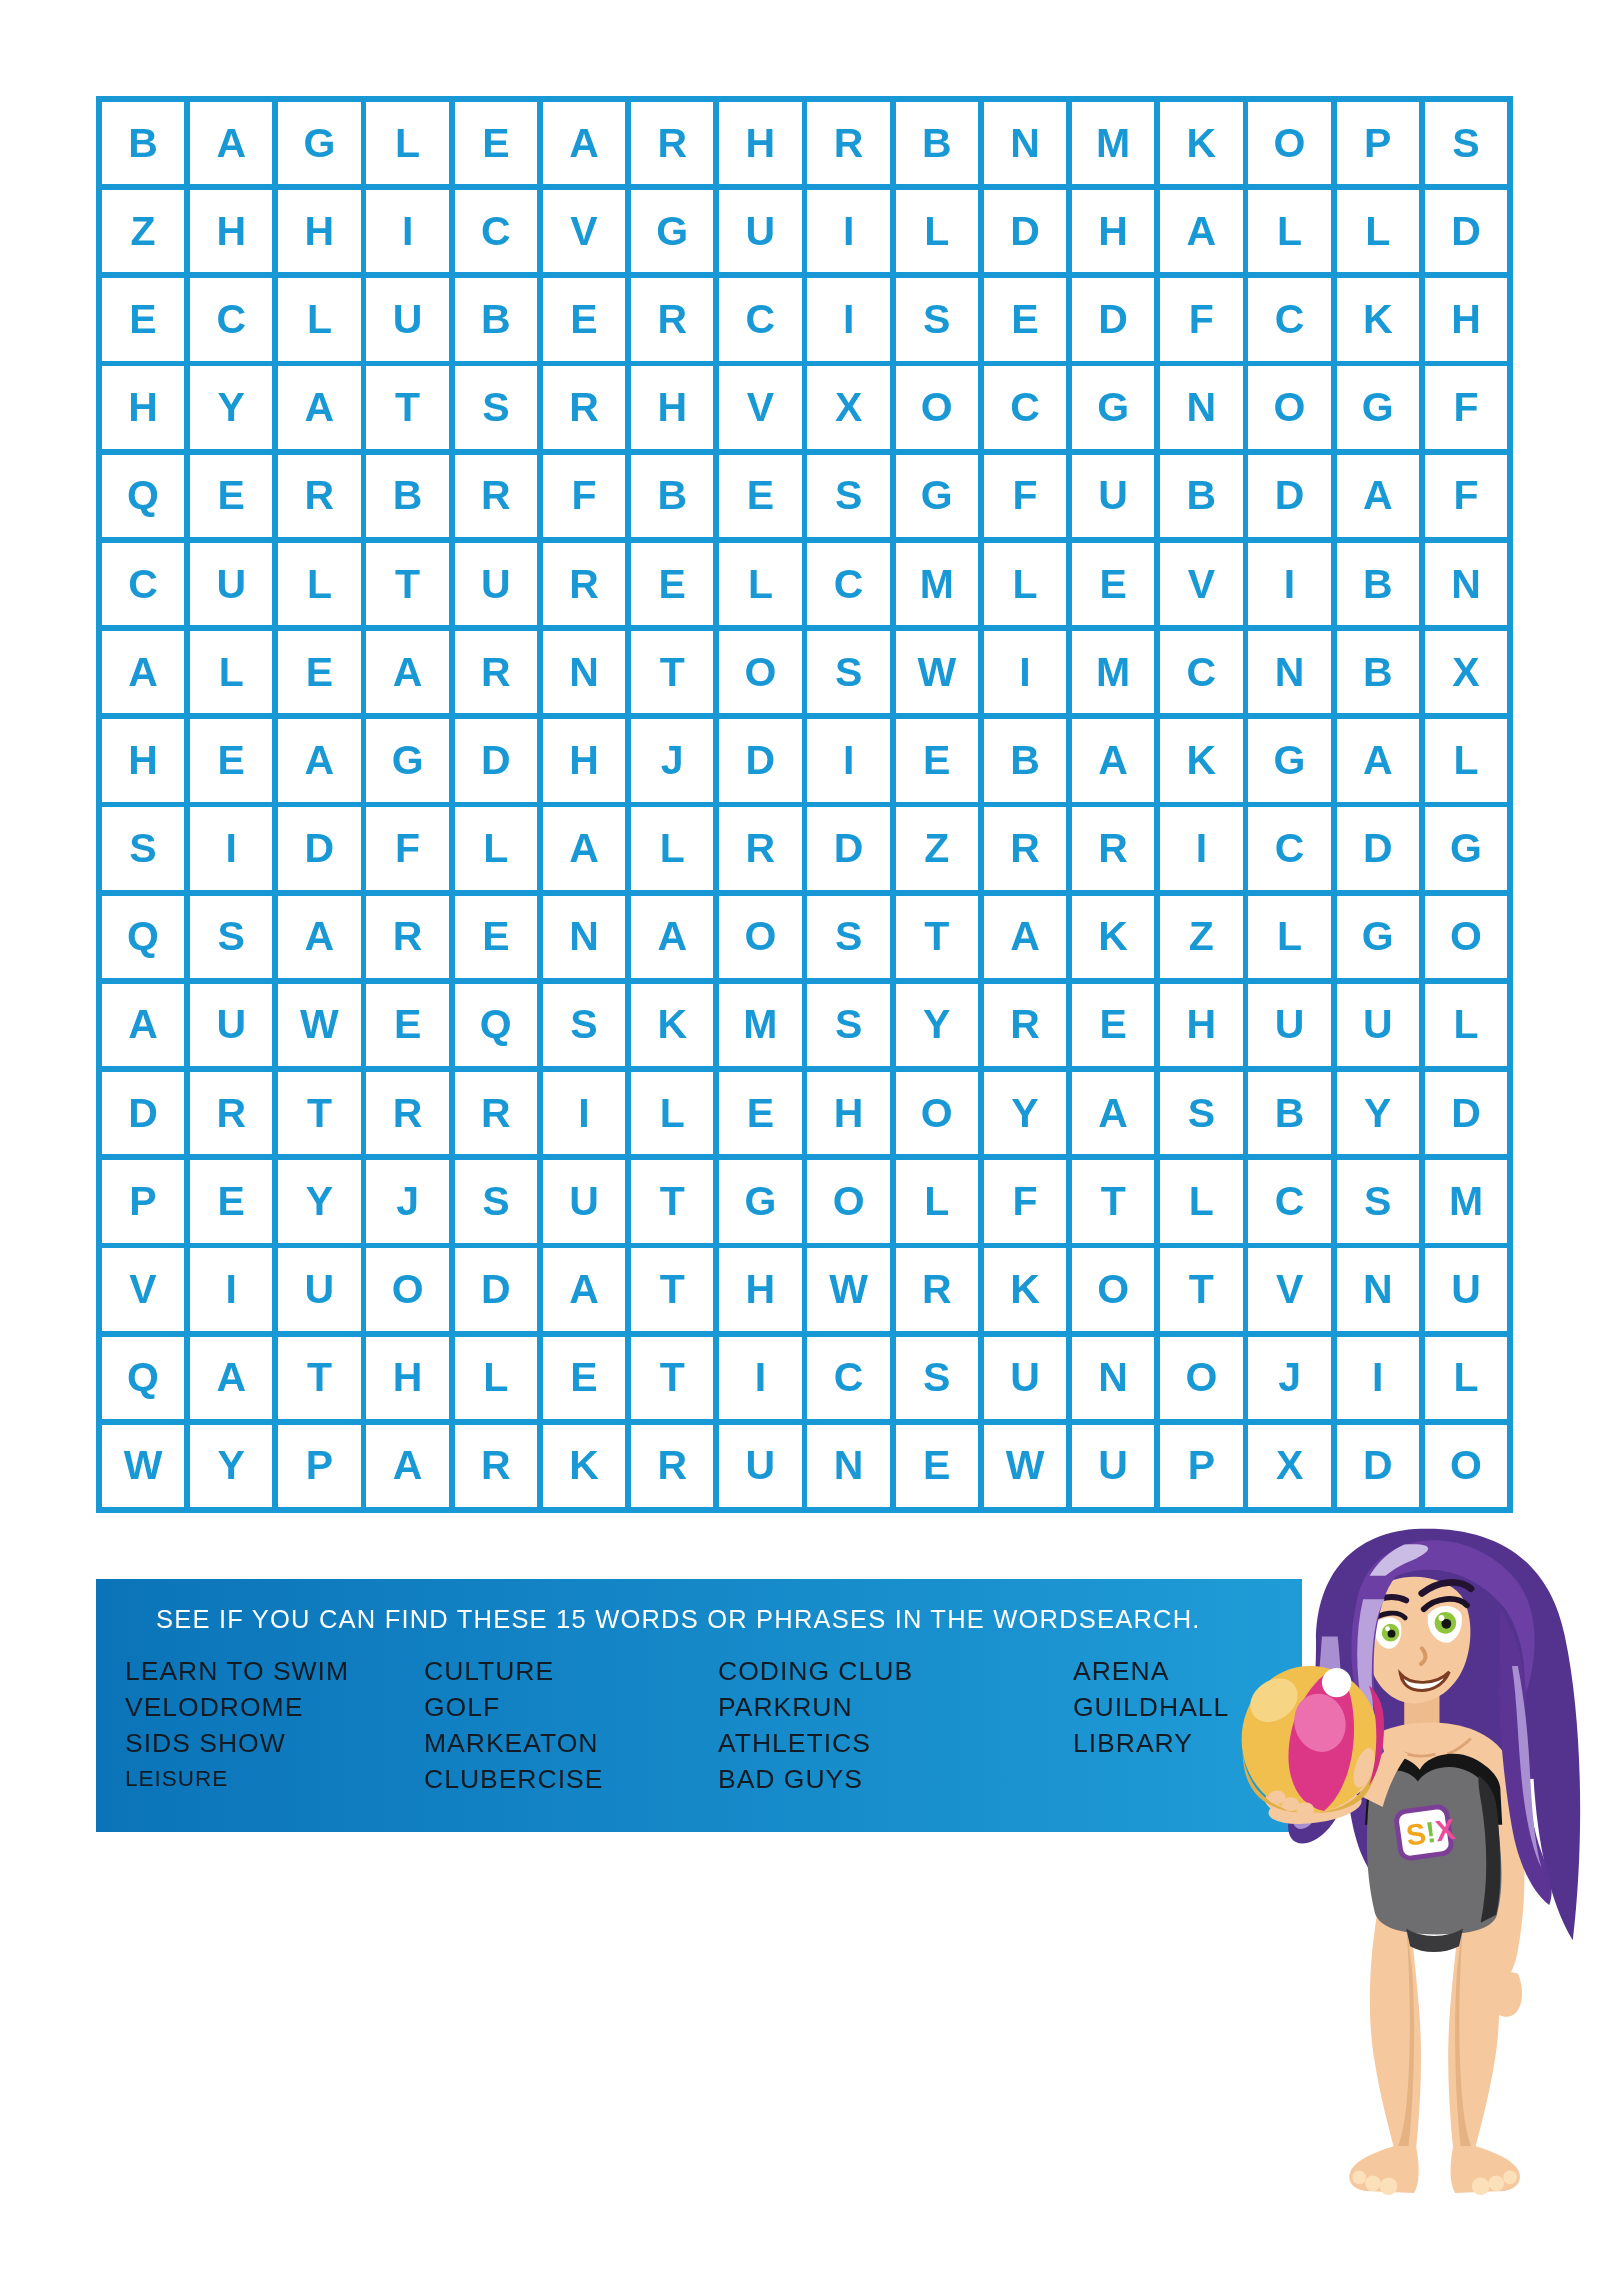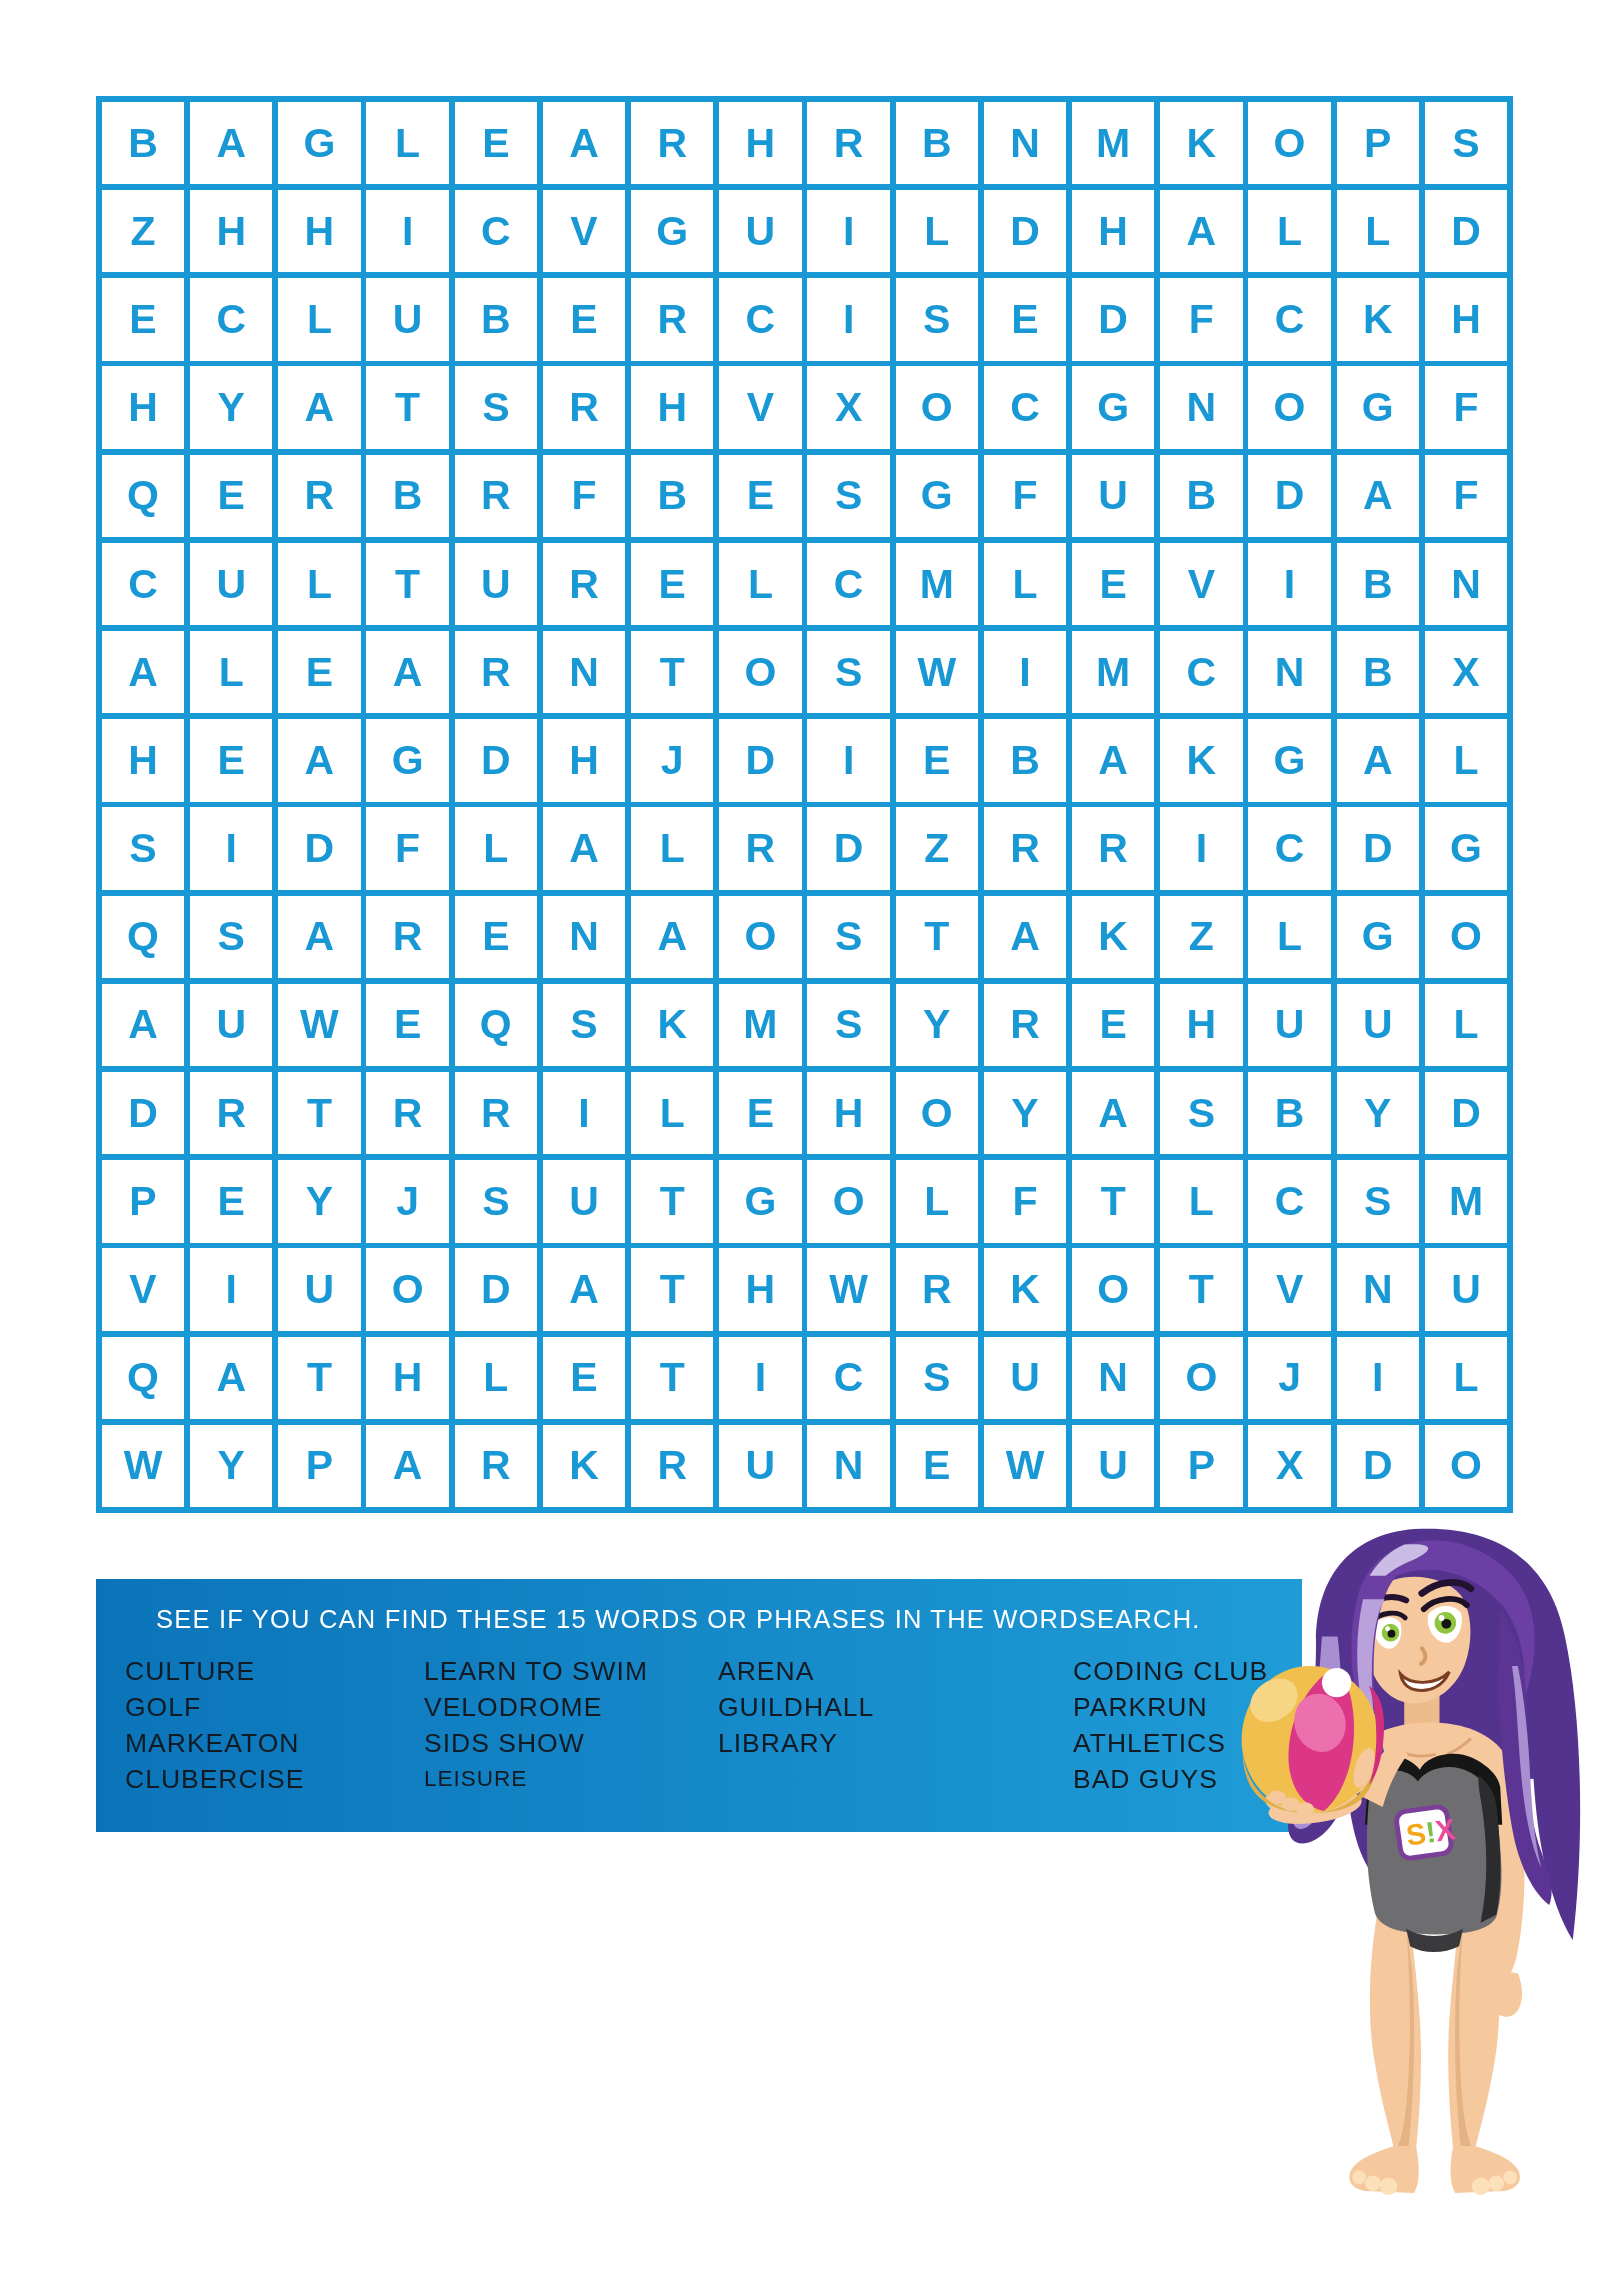--- a/index.html
+++ b/index.html
@@ -313,41 +313,41 @@
     <div class="ws-cell">P</div>
     <div class="ws-cell">X</div>
     <div class="ws-cell">D</div>
     <div class="ws-cell">O</div>
   </div>
 
 <div class="banner">
   <div class="banner-heading">SEE IF YOU CAN FIND THESE 15 WORDS OR PHRASES IN THE WORDSEARCH.</div>
   <div class="word-cols" id="word-cols">
       <div class="word-col">
+        <div class="word">LEARN TO SWIM</div>
+        <div class="word">VELODROME</div>
+        <div class="word">SIDS SHOW</div>
+        <div class="word small">LEISURE</div>
+      </div>
+      <div class="word-col">
         <div class="word">CULTURE</div>
         <div class="word">GOLF</div>
         <div class="word">MARKEATON</div>
         <div class="word">CLUBERCISE</div>
       </div>
       <div class="word-col">
-        <div class="word">LEARN TO SWIM</div>
-        <div class="word">VELODROME</div>
-        <div class="word">SIDS SHOW</div>
-        <div class="word small">LEISURE</div>
+        <div class="word">CODING CLUB</div>
+        <div class="word">PARKRUN</div>
+        <div class="word">ATHLETICS</div>
+        <div class="word">BAD GUYS</div>
       </div>
       <div class="word-col">
         <div class="word">ARENA</div>
         <div class="word">GUILDHALL</div>
         <div class="word">LIBRARY</div>
-      </div>
-      <div class="word-col">
-        <div class="word">CODING CLUB</div>
-        <div class="word">PARKRUN</div>
-        <div class="word">ATHLETICS</div>
-        <div class="word">BAD GUYS</div>
       </div>
     </div>
 </div>
 
 <svg class="mascot" viewBox="0 0 520 790" aria-hidden="true">
 
   <path fill="#53338e" d="M315,10 C245,12 208,58 208,125 C208,185 200,250 182,300 C174,324 186,338 206,328
        C222,320 234,300 240,278 C244,315 252,348 270,368 C282,380 296,384 306,378
        C292,345 286,310 288,280 L430,265 C434,330 446,390 470,430
        C482,330 480,205 462,120 C446,40 390,8 315,10 Z"></path>

